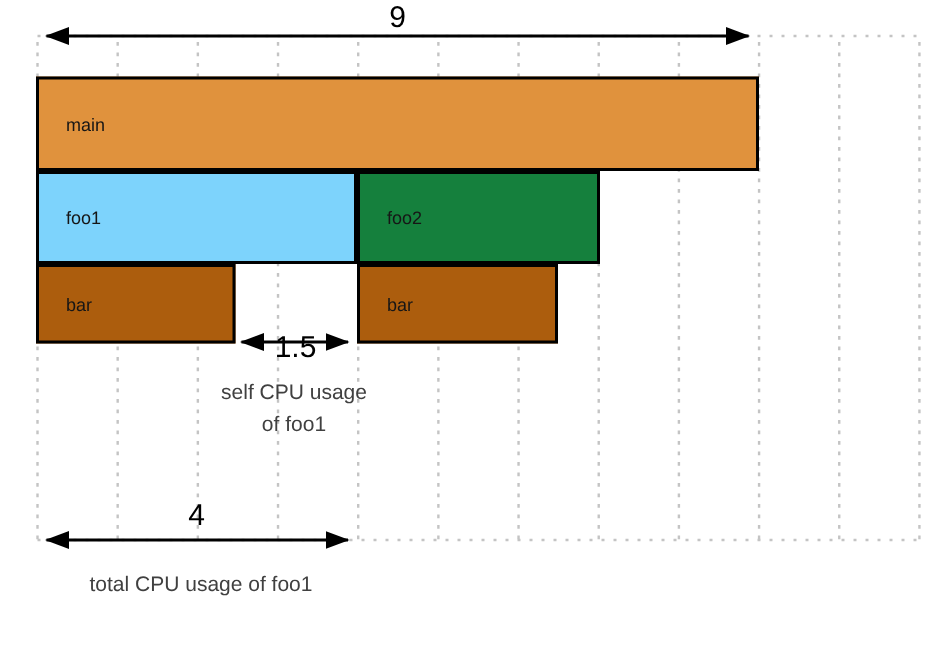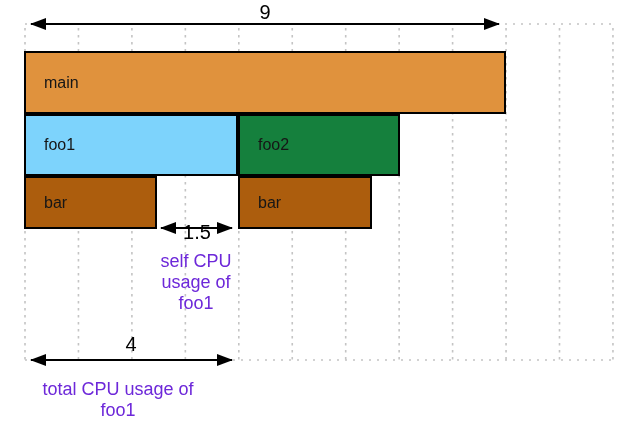--- a/index.html
+++ b/index.html
@@ -3,39 +3,39 @@
 <meta charset="utf-8">
 <style>
   html,body{margin:0;padding:0;}
   body{
     width:633px;height:440px;position:relative;background:#ffffff;
     font-family:"Liberation Sans", sans-serif;color:#111;overflow:hidden;
   }
   svg.overlay{position:absolute;left:0;top:0;width:633px;height:440px;}
   .frame{
     position:absolute;box-sizing:border-box;border:2px solid #000;
-    display:flex;align-items:center;font-size:16px;color:#161616;
+    display:flex;align-items:center;font-size:12px;color:#161616;
     padding-left:18px;
   }
   .f-main {left:24px;top:51px; width:482px;height:63px;background:#E0923D;}
   .f-foo1 {left:24px;top:114px;width:214px;height:62px;background:#7dd3fc;}
   .f-foo2 {left:238px;top:114px;width:162px;height:62px;background:#15803d;}
   .f-bar1 {left:24px;top:176px;width:133px;height:53px;background:#AC5D0D;}
   .f-bar2 {left:238px;top:176px;width:134px;height:53px;background:#AC5D0D;}
   .mlabel{
     position:absolute;font-size:20px;text-align:center;color:#000;
   }
   .l-nine {left:245px;top:1px;  width:40px;}
   .l-self {left:172px;top:200px;width:50px;margin-top:21px;}
   .l-total{left:111px;top:333px;width:40px;}
   .caption{
-    position:absolute;font-size:18px;line-height:21px;text-align:center;color:#6d28d9;
+    position:absolute;font-size:14px;line-height:21px;text-align:center;color:#404040;
   }
   .c-self {left:146px;top:251px;width:100px;}
-  .c-total{left:33px; top:379px;width:170px;}
+  .c-total{left:49px; top:379px;width:170px;}
 </style>
 </head>
 <body>
 
 <svg class="overlay" viewBox="0 0 633 440" xmlns="http://www.w3.org/2000/svg">
   <defs>
     <marker id="ah" markerUnits="userSpaceOnUse" markerWidth="18" markerHeight="14" refX="15" refY="6" orient="auto-start-reverse">
       <path d="M0,0 L16,6 L0,12 Z" fill="#000"></path>
     </marker>
   </defs>

